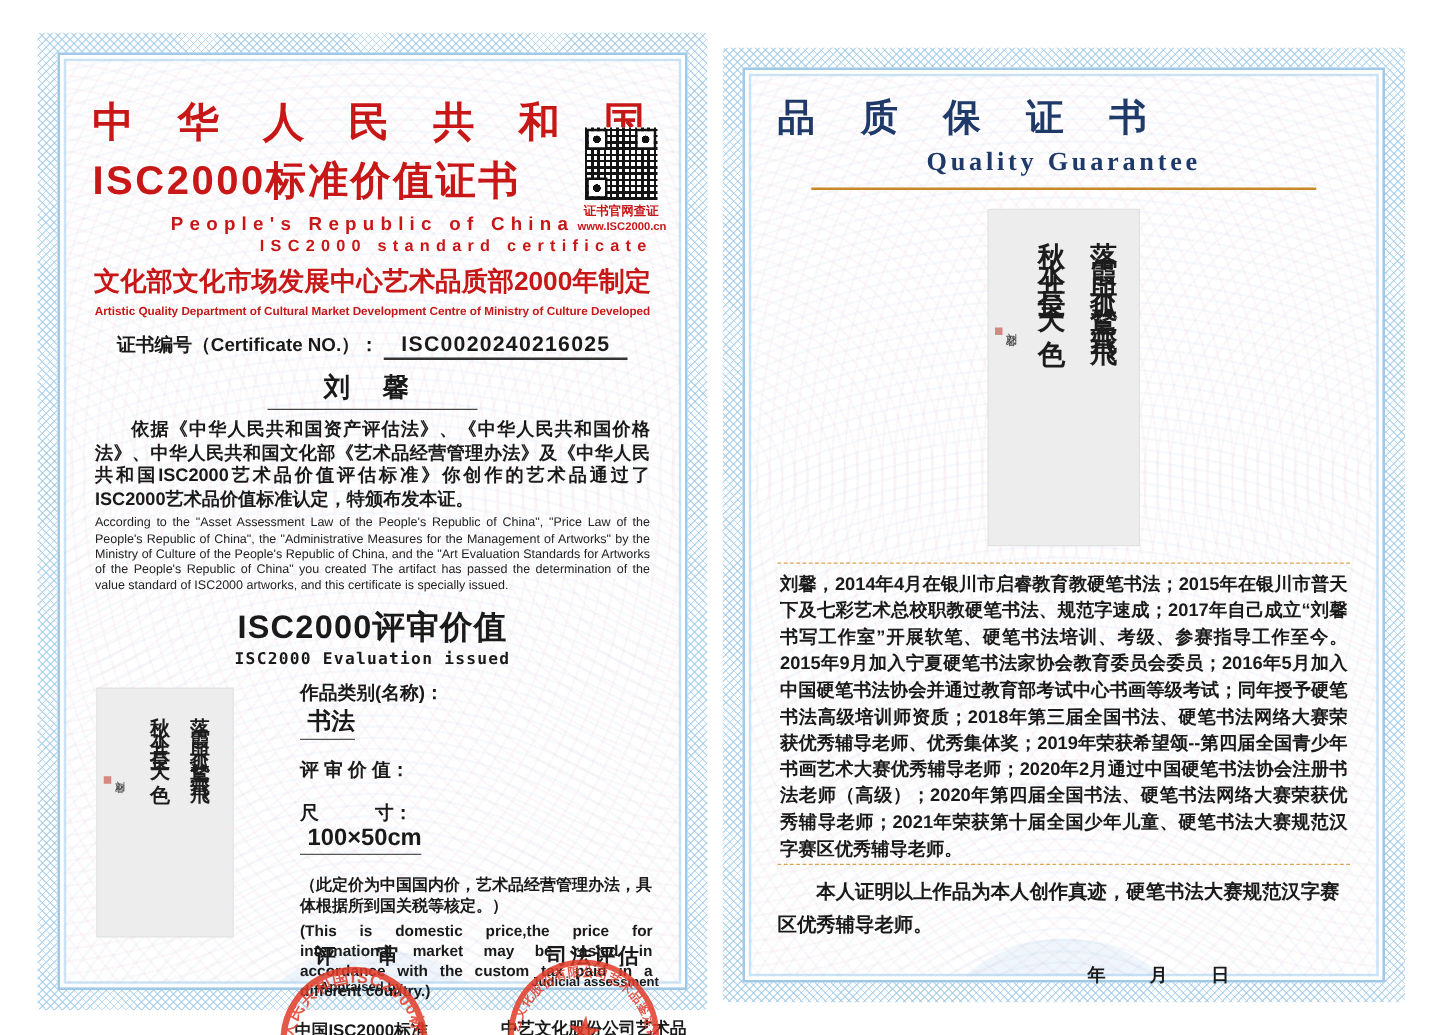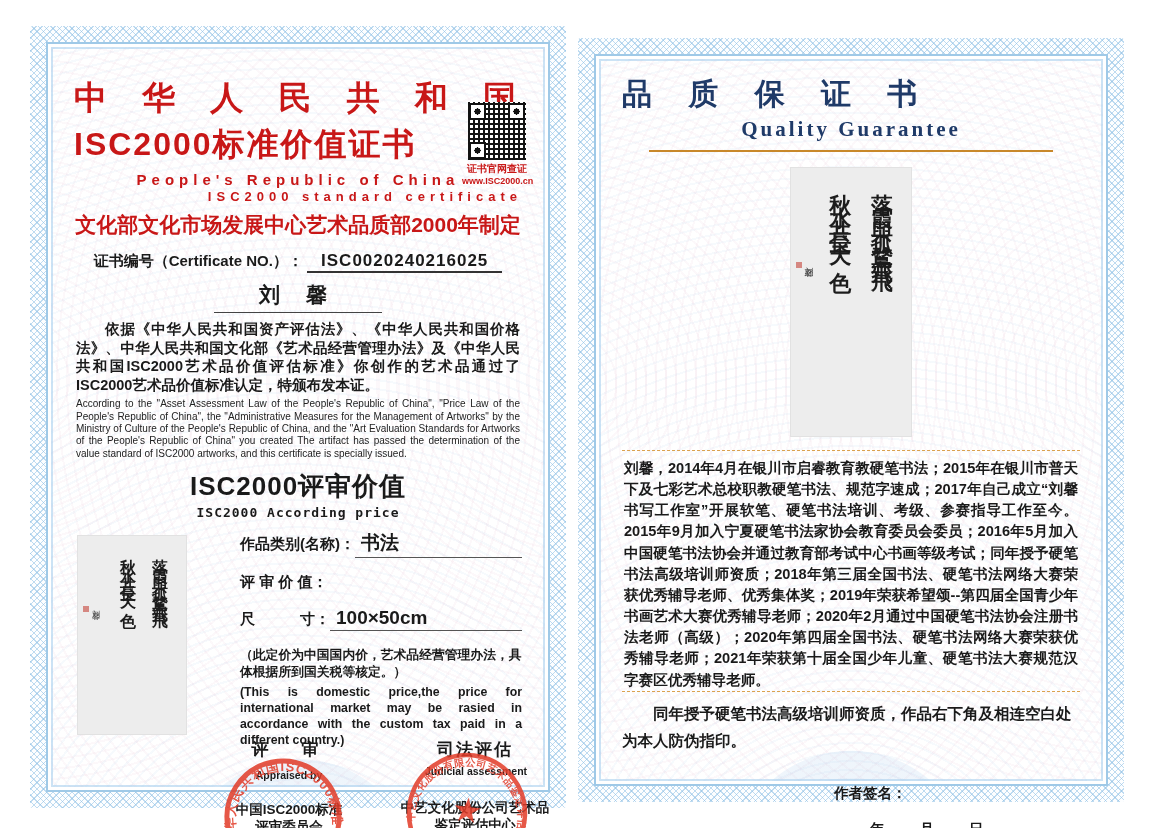--- a/index.html
+++ b/index.html
@@ -54,21 +54,21 @@
   .sec-sub{font-family:"DejaVu Sans Mono","Liberation Mono",monospace;font-size:13px;font-weight:bold;text-align:center;margin-top:1px;letter-spacing:1px;}
   .main-area{position:relative;height:214px;margin-top:4px;}
   .artwork{position:absolute;background:#ededed;box-shadow:0 0 0 1px #e2e2e2;}
   .aw-left{left:4px;top:12px;width:108px;height:198px;}
   .art-cols{position:absolute;right:10px;top:10px;bottom:10px;writing-mode:vertical-rl;text-orientation:upright;
     font-family:"DejaVu Serif","Liberation Serif",serif;font-weight:bold;color:#1c1c1c;}
   .aw-left .art-cols{font-size:16px;letter-spacing:9px;line-height:2.0;}
   .art-sig{position:absolute;left:5px;top:34%;writing-mode:vertical-rl;text-orientation:upright;font-size:8px;color:#444;letter-spacing:2px;}
   .art-sig::after{content:"";display:block;width:6px;height:6px;background:rgba(200,80,70,.65);margin-top:3px;}
   .fields{position:absolute;left:166px;top:6px;right:0;}
-  .field-row{display:flex;align-items:center;margin-bottom:15px;font-weight:bold;font-size:15px;}
+  .field-row{display:flex;align-items:flex-start;margin-bottom:15px;font-weight:bold;font-size:15px;flex-direction:column;}
   .field-label{white-space:pre;}
   .field-val{flex:1;border-bottom:1.4px solid #555;padding:0 0 1px 6px;font-size:19px;font-weight:bold;}
   .note-cn{font-size:12.8px;font-weight:bold;line-height:1.35;margin-top:2px;}
   .note-en{font-size:12.3px;font-weight:bold;line-height:1.3;text-align:justify;margin-top:4px;}
   .footer{position:relative;height:158px;margin-top:0;}
   .fhead{position:absolute;width:150px;text-align:center;font-size:17px;font-weight:bold;letter-spacing:8px;top:0;}
   .fh-l{left:140px;} .fh-r{left:326px;letter-spacing:2px;}
   .fsub{position:absolute;width:160px;text-align:center;font-size:10.5px;font-weight:bold;z-index:2;}
   .fs-l{left:135px;top:31px;} .fs-r{left:322px;top:27px;}
   .forg{position:absolute;width:190px;text-align:center;font-size:13.5px;font-weight:bold;line-height:1.25;z-index:2;}
@@ -109,34 +109,35 @@
         <div class="qr">
           <div class="finder f-tl"></div>
           <div class="finder f-tr"></div>
           <div class="finder f-bl"></div>
         </div>
         <div class="qr-cap1 t-red">证书官网查证</div>
         <div class="qr-cap2 t-red">www.ISC2000.cn</div>
       </div>
 
       <div class="banner-cn t-red">文化部文化市场发展中心艺术品质部2000年制定</div>
+      <div class="banner-en t-red">Artistic Quality Department of Cultural Market Development Centre of Ministry of Culture Developed</div>
 
       <div class="certno-row">
         <span>证书编号（Certificate NO.）：</span>
         <span class="certno-val">ISC0020240216025</span>
       </div>
 
       <div class="holder">刘 馨</div>
       <div class="holder-line"></div>
 
       <div class="body-cn">依据《中华人民共和国资产评估法》、《中华人民共和国价格法》、中华人民共和国文化部《艺术品经营管理办法》及《中华人民共和国ISC2000艺术品价值评估标准》你创作的艺术品通过了ISC2000艺术品价值标准认定，特颁布发本证。</div>
       <div class="body-en">According to the "Asset Assessment Law of the People's Republic of China", "Price Law of the People's Republic of China", the "Administrative Measures for the Management of Artworks" by the Ministry of Culture of the People's Republic of China, and the "Art Evaluation Standards for Artworks of the People's Republic of China" you created The artifact has passed the determination of the value standard of ISC2000 artworks, and this certificate is specially issued.</div>
 
       <div class="sec-title">ISC2000评审价值</div>
-      <div class="sec-sub">ISC2000 According price</div>
+      <div class="sec-sub">ISC2000 Evaluation issued</div>
 
       <div class="main-area">
         <div class="artwork aw-left">
           <div class="art-cols">
             <div>落霞與孤鶩齊飛</div>
             <div>秋水共長天一色</div>
           </div>
           <div class="art-sig">刘馨</div>
         </div>
 
@@ -214,20 +215,19 @@
         </div>
         <div class="art-sig">刘馨</div>
       </div>
 
       <div class="bio-block">
         <div class="bio">
           <b>刘馨，</b><span>2014年4月在银川市启睿教育教硬笔书法；2015年在银川市普天下及七彩艺术总校职教硬笔书法、规范字速成；2017年自己成立“刘馨书写工作室”开展软笔、硬笔书法培训、考级、参赛指导工作至今。2015年9月加入宁夏硬笔书法家协会教育委员会委员；2016年5月加入中国硬笔书法协会并通过教育部考试中心书画等级考试；同年授予硬笔书法高级培训师资质；2018年第三届全国书法、硬笔书法网络大赛荣获优秀辅导老师、优秀集体奖；2019年荣获希望颂--第四届全国青少年书画艺术大赛优秀辅导老师；2020年2月通过中国硬笔书法协会注册书法老师（高级）；2020年第四届全国书法、硬笔书法网络大赛荣获优秀辅导老师；2021年荣获第十届全国少年儿童、硬笔书法大赛规范汉字赛区优秀辅导老师。</span>
         </div>
       </div>
 
-      <div class="statement">同年授予硬笔书法高级培训师资质，作品右下角及相连空白处为本人防伪指印。</div>
-
-      <div class="sig-row">作者签名：</div>
+      <div class="statement">本人证明以上作品为本人创作真迹，硬笔书法大赛规范汉字赛区优秀辅导老师。</div>
+
       <div class="date-row">年　　月　　日</div>
 
     </div>
   </div>
 </div>
 
 </body></html>

